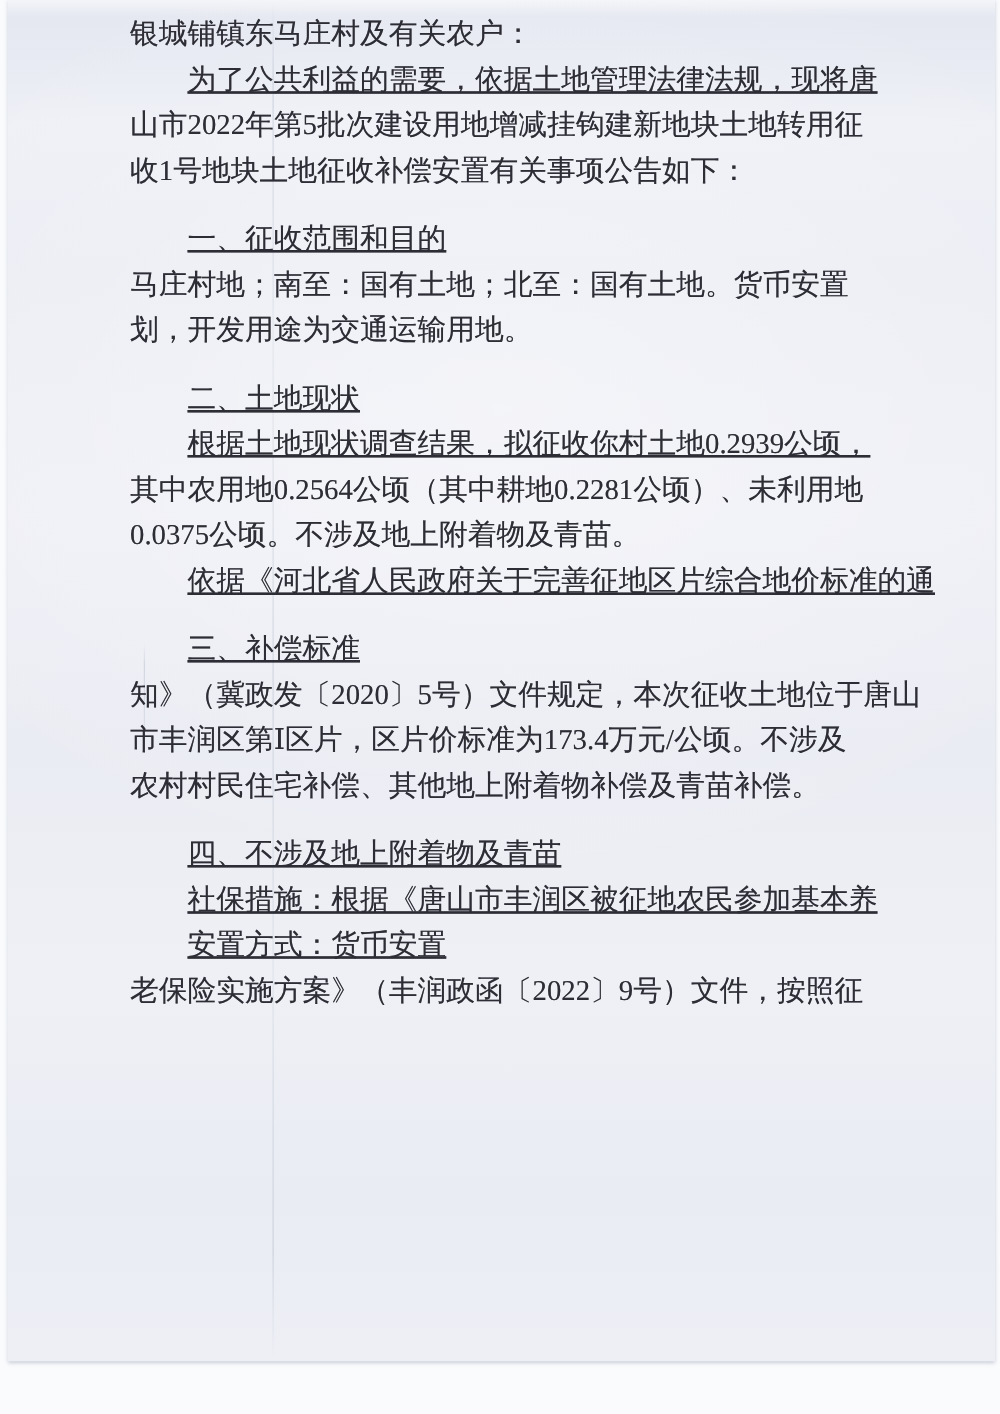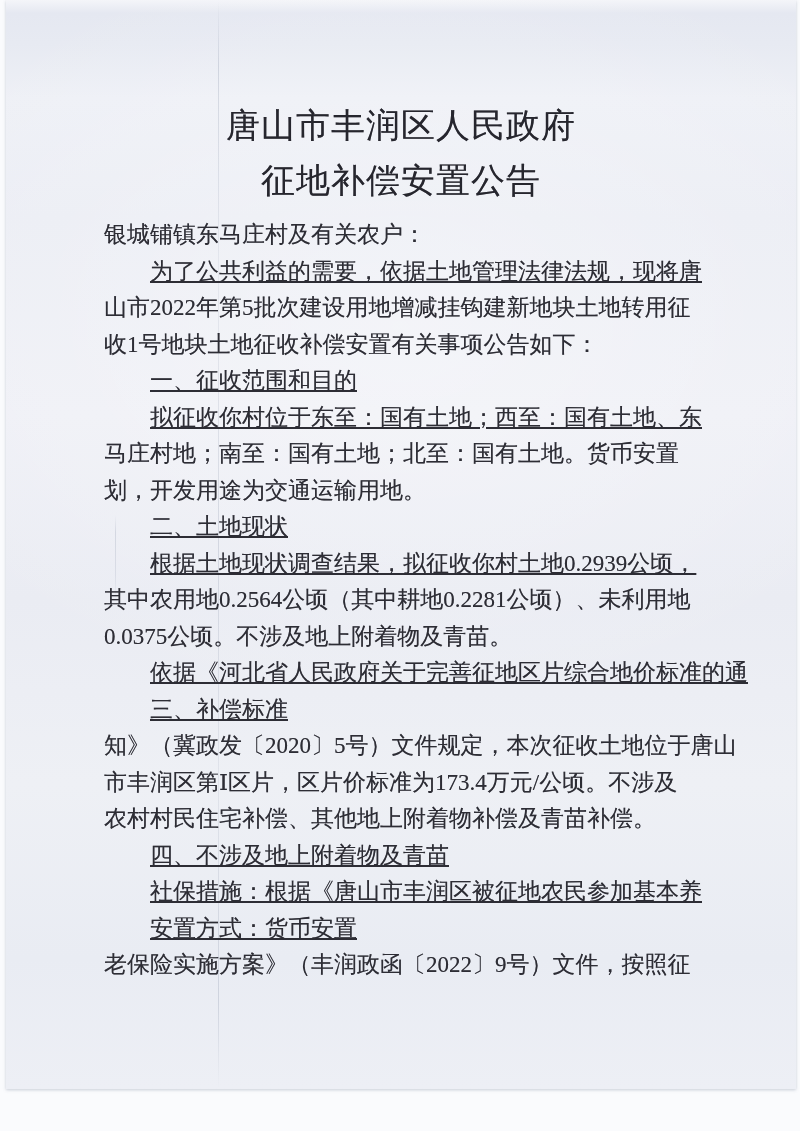--- a/index.html
+++ b/index.html
@@ -86,42 +86,37 @@
     text-shadow: 0 0 0.5px rgba(45,45,53,0.5);
   }
   .line {
     white-space: nowrap;
   }
   .line.indent {
     text-indent: 2em;
     text-decoration: underline;
   }
   .line.heading {
-    margin-top: 0;
+    margin-top: 18px;
   }
 </style>
 </head>
 <body>
 
 <div class="paper">
   <div class="fold-line"></div>
   <div class="scratch-line"></div>
 
-  <div class="title-block">
-    <div>唐山市丰润区人民政府</div>
-    <div>征地补偿安置公告</div>
-  </div>
 
   <div class="doc-body">
     <div class="line">银城铺镇东马庄村及有关农户：</div>
     <div class="line indent">为了公共利益的需要，依据土地管理法律法规，现将唐</div>
     <div class="line">山市2022年第5批次建设用地增减挂钩建新地块土地转用征</div>
     <div class="line">收1号地块土地征收补偿安置有关事项公告如下：</div>
     <div class="line indent heading">一、征收范围和目的</div>
-    <div class="line indent">拟征收你村位于东至：国有土地；西至：国有土地、东</div>
     <div class="line">马庄村地；南至：国有土地；北至：国有土地。货币安置</div>
     <div class="line">划，开发用途为交通运输用地。</div>
     <div class="line indent heading">二、土地现状</div>
     <div class="line indent">根据土地现状调查结果，拟征收你村土地0.2939公顷，</div>
     <div class="line">其中农用地0.2564公顷（其中耕地0.2281公顷）、未利用地</div>
     <div class="line">0.0375公顷。不涉及地上附着物及青苗。</div>
     <div class="line indent">依据《河北省人民政府关于完善征地区片综合地价标准的通</div>
     <div class="line indent heading">三、补偿标准</div>
     <div class="line">知》（冀政发〔2020〕5号）文件规定，本次征收土地位于唐山</div>
     <div class="line">市丰润区第Ⅰ区片，区片价标准为173.4万元/公顷。不涉及</div>

